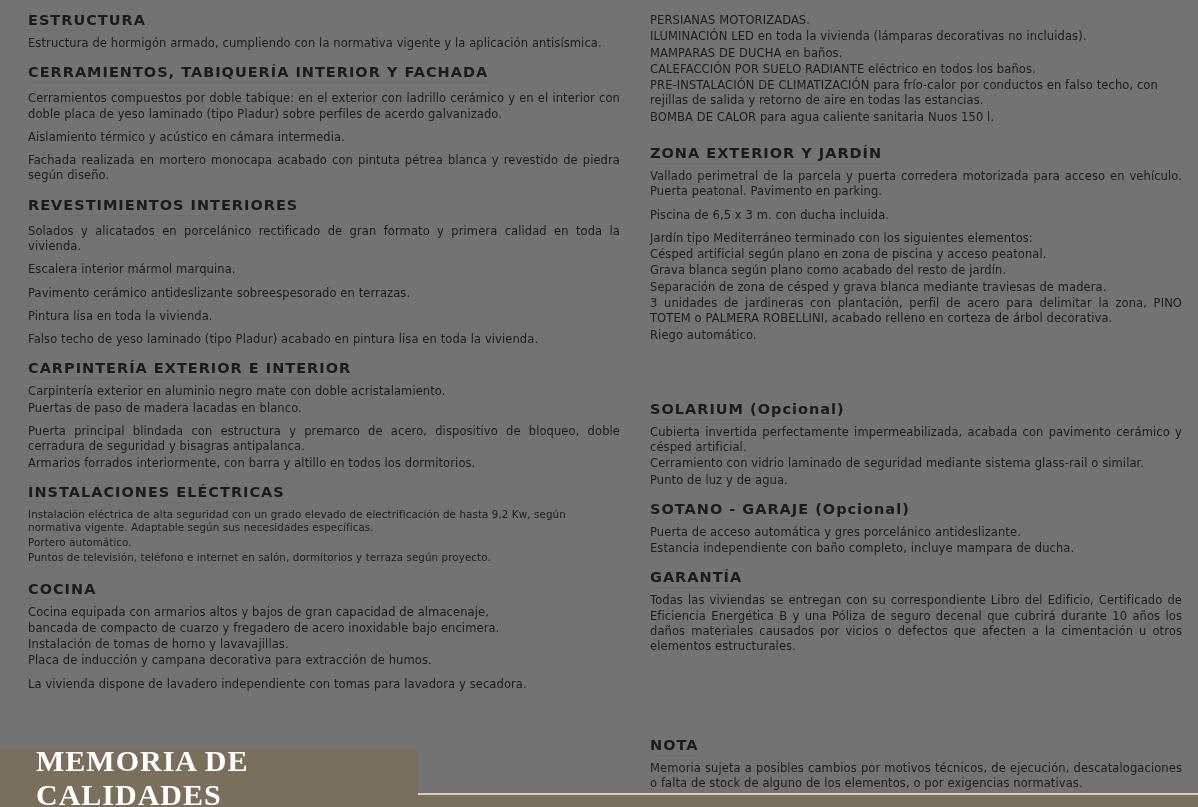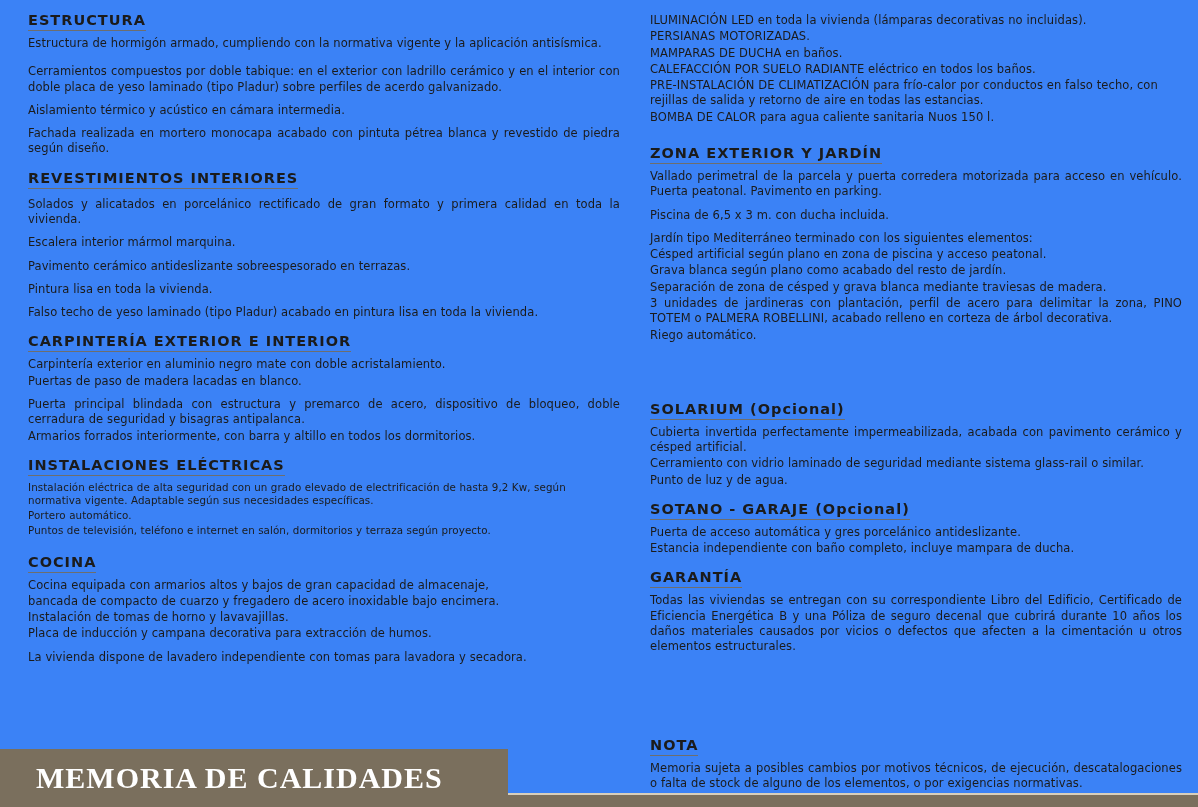--- a/index.html
+++ b/index.html
@@ -40,42 +40,43 @@
   .section-zona-exterior{margin-top:20px;}
   .section-solarium{margin-top:58px;}
   .section-nota{margin-top:82px;}
   .section-cocina{margin-top:16px;}
   
   #bottom-strip{
     position:absolute;left:0;right:0;bottom:0;height:12px;
     border-top:2px solid #d8cfbc;
   }
   #title-banner{
-    position:absolute;left:0;bottom:0;width:508px;height:58px;
+    position:absolute;left:0;bottom:0;width:418px;height:58px;
     display:flex;align-items:center;
     padding-left:36px;box-sizing:border-box;
     z-index:2;
   }
   #title-banner .banner-text{
     font-family:"Liberation Serif","DejaVu Serif",serif;
     font-weight:bold;
     font-size:30px;
     letter-spacing:1px;
   }
 </style>
 </head>
 <body>
 
-<div id="page" style="background: #3b82f6; color: rgb(27, 27, 27);">
+<div id="page" style="background: #737373; color: rgb(27, 27, 27);">
   <div id="col-left" class="col">
       <section class="section section-estructura">
         <h2 class="sec-title"><span class="u">ESTRUCTURA</span></h2>
         <p class="body tight justify">Estructura de hormigón armado, cumpliendo con la normativa vigente y la aplicación antisísmica.</p>
       </section>
       <section class="section section-cerramientos">
+        <h2 class="sec-title"><span class="u">CERRAMIENTOS, TABIQUERÍA INTERIOR Y FACHADA</span></h2>
         <p class="body justify">Cerramientos compuestos por doble tabique: en el exterior con ladrillo cerámico y en el interior con doble placa de yeso laminado (tipo Pladur) sobre perfiles de acerdo galvanizado.</p>
         <p class="body">Aislamiento térmico y acústico en cámara intermedia.</p>
         <p class="body justify">Fachada realizada en mortero monocapa acabado con pintuta pétrea blanca y revestido de piedra según diseño.</p>
       </section>
       <section class="section section-revestimientos">
         <h2 class="sec-title"><span class="u">REVESTIMIENTOS INTERIORES</span></h2>
         <p class="body justify">Solados y alicatados en porcelánico rectificado de gran formato y primera calidad en toda la vivienda.</p>
         <p class="body">Escalera interior mármol marquina.</p>
         <p class="body">Pavimento cerámico antideslizante sobreespesorado en terrazas.</p>
         <p class="body">Pintura lisa en toda la vivienda.</p>
@@ -98,22 +99,22 @@
         <h2 class="sec-title"><span class="u">COCINA</span></h2>
         <p class="body tight">Cocina equipada con armarios altos y bajos de gran capacidad de almacenaje,</p>
         <p class="body tight">bancada de compacto de cuarzo y fregadero de acero inoxidable bajo encimera.</p>
         <p class="body tight">Instalación de tomas de horno y lavavajillas.</p>
         <p class="body tight">Placa de inducción y campana decorativa para extracción de humos.</p>
         <p class="body">La vivienda dispone de lavadero independiente con tomas para lavadora y secadora.</p>
       </section>
     </div>
   <div id="col-right" class="col">
       <section class="section section-especiales">
+        <p class="body tight">PERSIANAS MOTORIZADAS.</p>
         <p class="body tight">ILUMINACIÓN LED en toda la vivienda (lámparas decorativas no incluidas).</p>
-        <p class="body tight">PERSIANAS MOTORIZADAS.</p>
         <p class="body tight">MAMPARAS DE DUCHA en baños.</p>
         <p class="body tight">CALEFACCIÓN POR SUELO RADIANTE eléctrico en todos los baños.</p>
         <p class="body tight">PRE-INSTALACIÓN DE CLIMATIZACIÓN para frío-calor por conductos en falso techo, con rejillas de salida y retorno de aire en todas las estancias.</p>
         <p class="body tight">BOMBA DE CALOR para agua caliente sanitaria Nuos 150 l.</p>
       </section>
       <section class="section section-zona-exterior">
         <h2 class="sec-title"><span class="u">ZONA EXTERIOR Y JARDÍN</span></h2>
         <p class="body tight justify">Vallado perimetral de la parcela y puerta corredera motorizada para acceso en vehículo. Puerta peatonal. Pavimento en parking.</p>
         <p class="body">Piscina de 6,5 x 3 m. con ducha incluida.</p>
         <p class="body">Jardín tipo Mediterráneo terminado con los siguientes elementos:</p>

